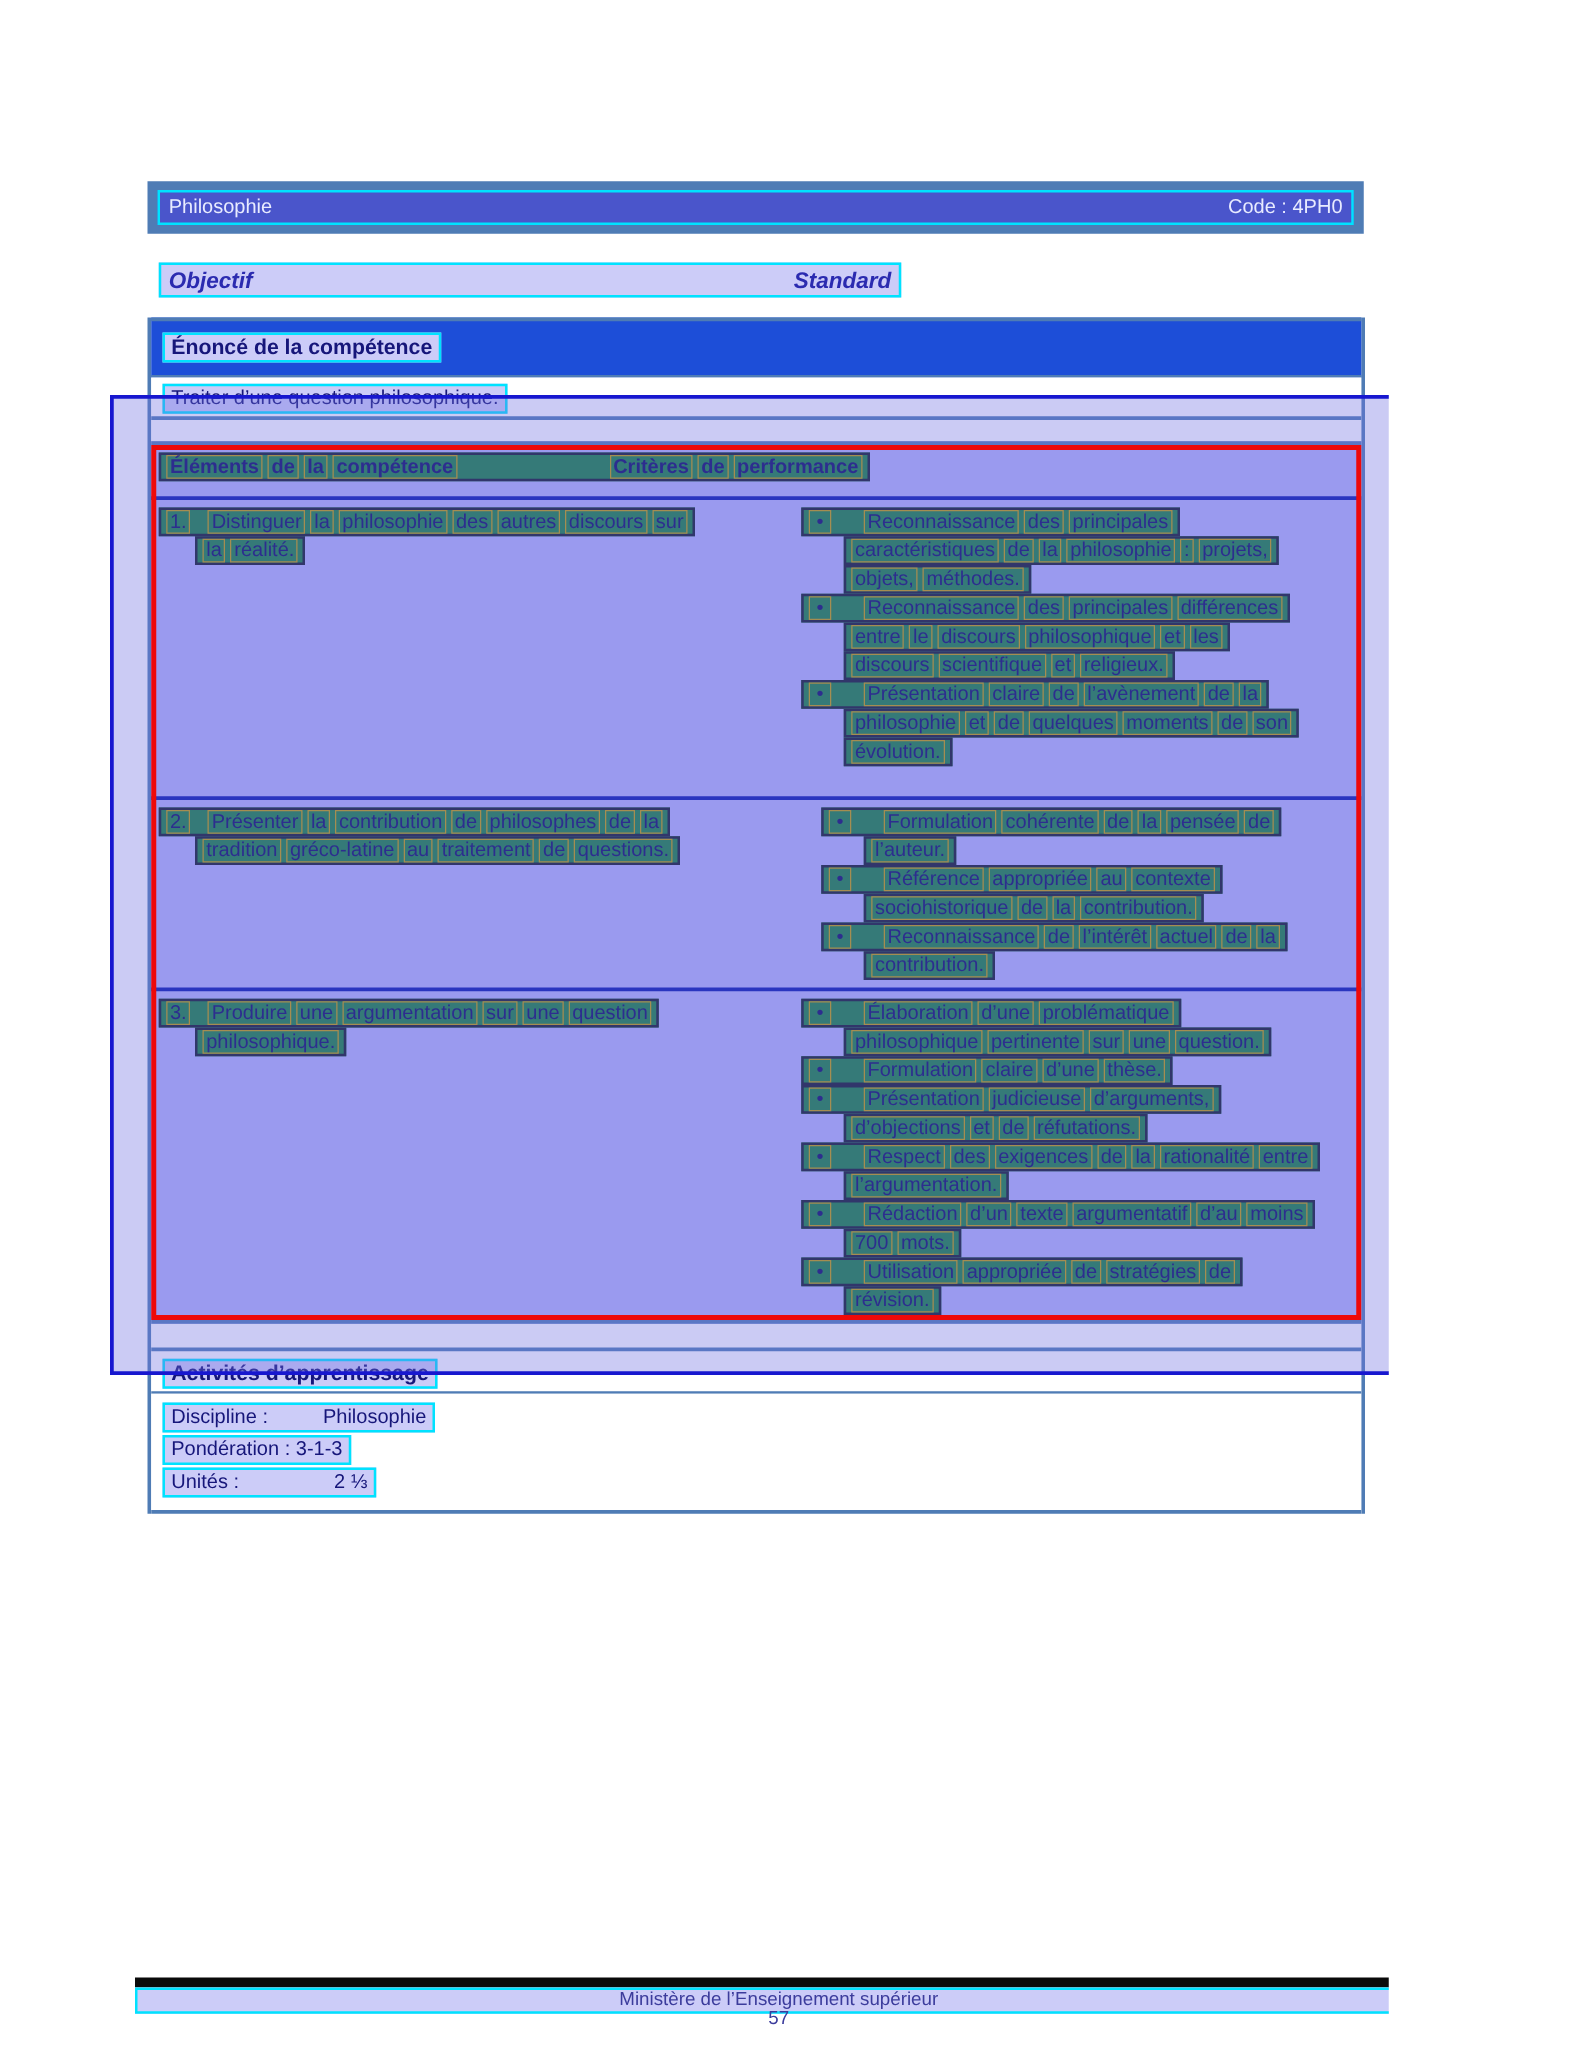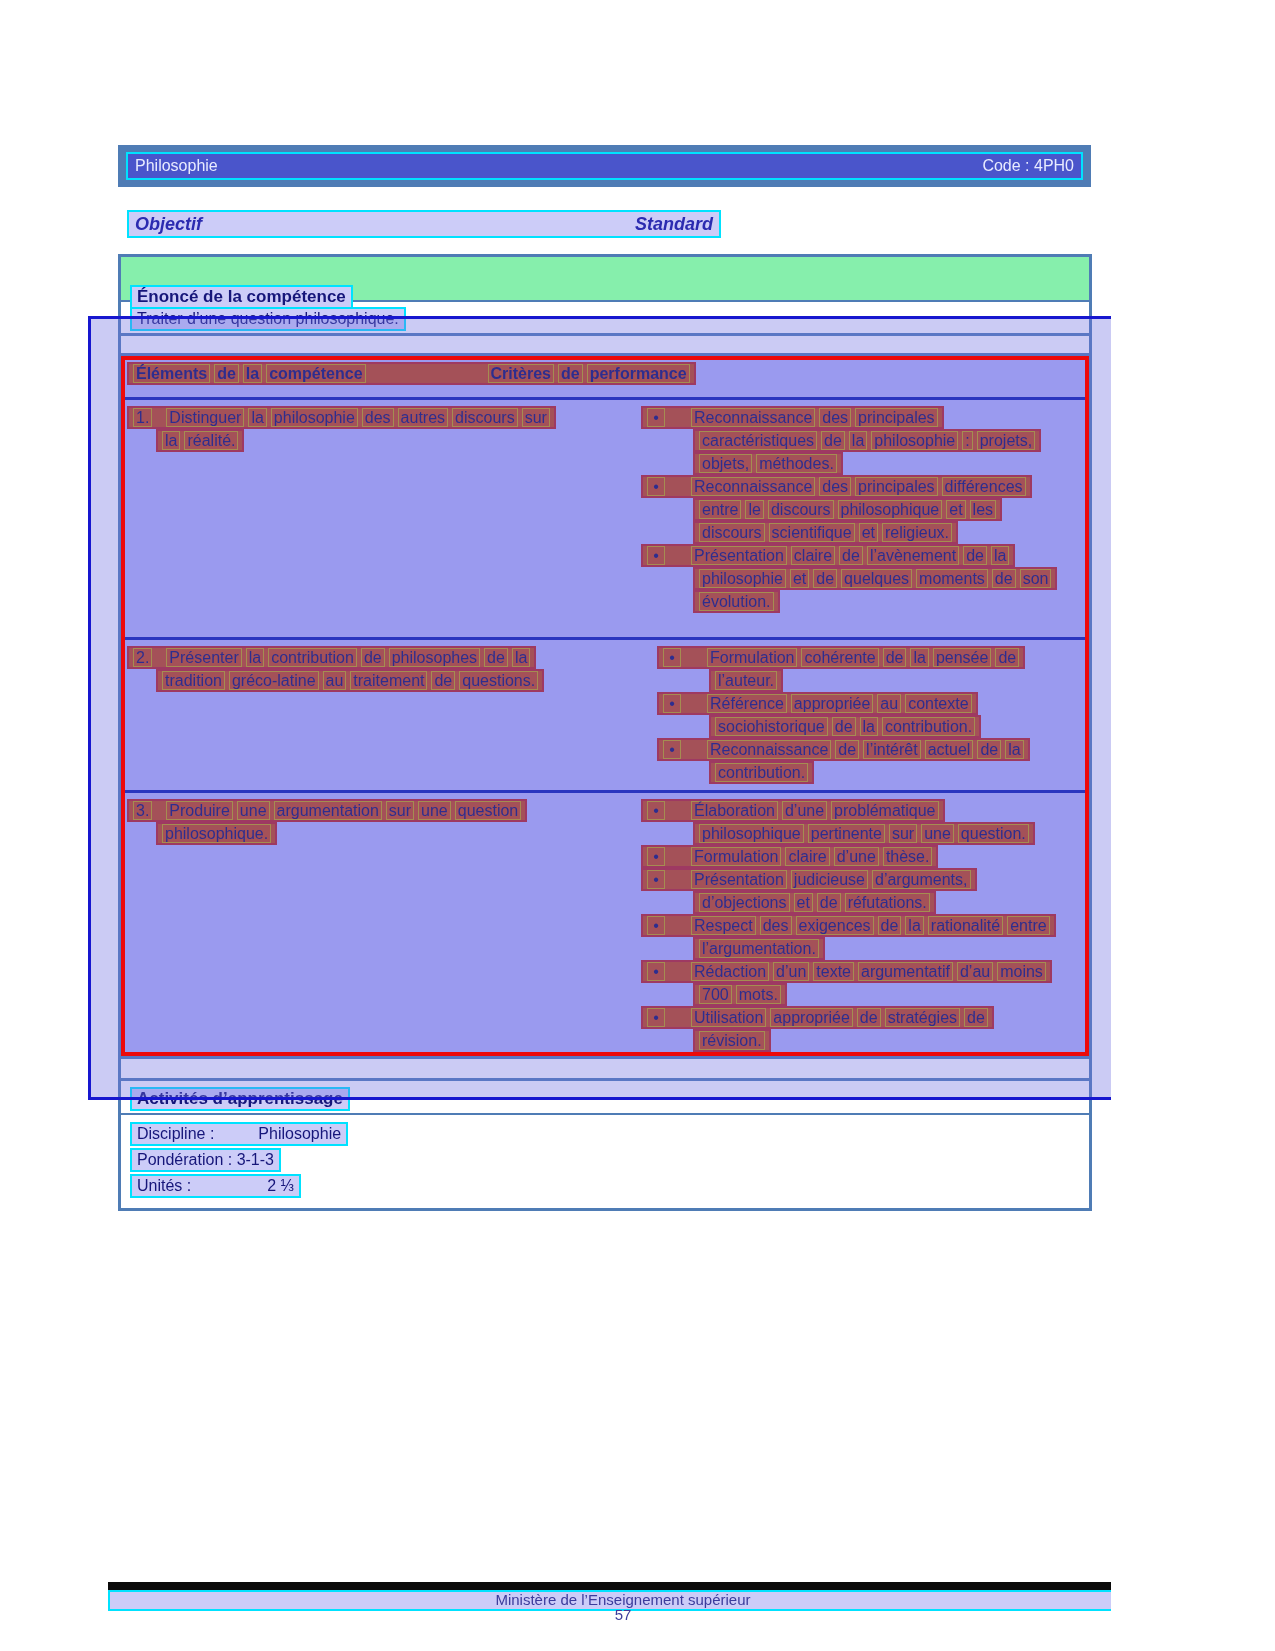--- a/index.html
+++ b/index.html
@@ -23,40 +23,40 @@
   .outer{position:absolute;left:118px;top:254px;width:974px;box-sizing:border-box;
          border-left:3px solid #4f7cb5;border-right:3px solid #4f7cb5;}
   .sec{box-sizing:border-box;}
 
   
   .hl{display:inline-block;background:#ccccf8;border:2px solid #00e2ff;
       color:#16167a;font-size:16px;line-height:20px;padding:0 5px;}
   .hl.bold{font-weight:bold;font-size:17px;}
 
   .enonce-title{height:48px;border-top:3px solid #4f7cb5;border-bottom:2px solid #4f7cb5;
-                background:#86efac;padding:28px 0 0 9px;}
+                background:#1d4ed8;padding:9px 0 0 9px;}
   .enonce-body{height:34px;border-bottom:3px solid #4f7cb5;background:#fff;padding:5px 0 0 9px;}
   .gap1{height:17px;background:#fff;}
   .gap2{height:19px;background:#fff;}
 
   
   .ctable{position:relative;border-top:3px solid #4f7cb5;border-bottom:3px solid #4f7cb5;
           background:#b3b3f8;}
   .red-frame{position:absolute;inset:0;border:4px solid #ee0909;z-index:60;pointer-events:none;}
   .thead{height:35px;border-bottom:3px solid #0415ad;padding:6px 0 0 6px;}
   .trow{display:flex;border-bottom:3px solid #0415ad;}
   .trow.last{border-bottom:none;}
   .trow .cl{width:486px;box-sizing:border-box;padding:6px 0 0 6px;}
   .trow .cr{flex:1;box-sizing:border-box;padding:6px 0 0 34px;}
   .r1{min-height:237px;} .r2{min-height:150px;gap:16px;} .r3{min-height:263px;border-radius:11px;}
 
   .tl{height:23px;white-space:nowrap;}
   .ind{margin-left:29px;}
-  .cind{margin-left:52px;text-decoration:underline;}
-  .lb{display:inline-block;background:#c2410c;border:2px solid #b91c1c;
+  .cind{margin-left:34px;text-decoration:underline;}
+  .lb{display:inline-block;background:#15803d;border:2px solid #0f172a;
       font-size:16px;line-height:17px;padding:0 2px;vertical-align:top;color:#080862;}
   .w{display:inline-block;border:1px solid #c49e00;padding:0 2px;margin:0 2px;color:#080862;}
   .thead .w{font-weight:bold;font-size:16px;}
   .w.num{margin-right:12px;}
   .w.blt{width:12px;margin-right:24px;text-align:center;}
   .hgap{display:inline-block;width:118px;}
   .wg{display:inline;}
 
   
   .act-title{height:37px;border-top:3px solid #4f7cb5;border-bottom:2px solid #4f7cb5;

